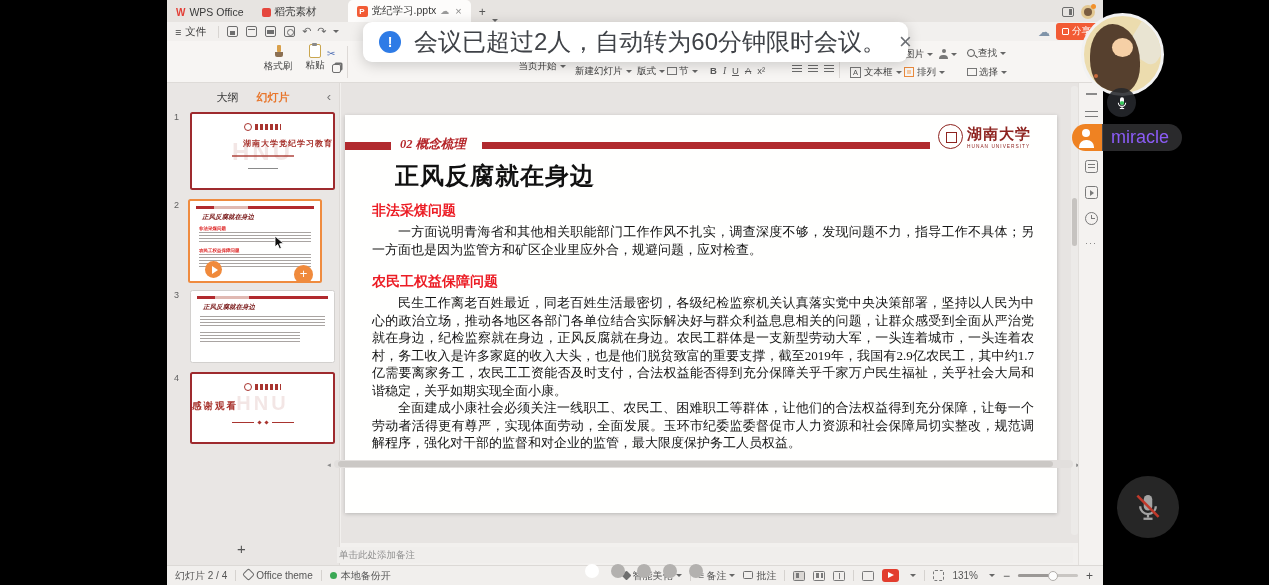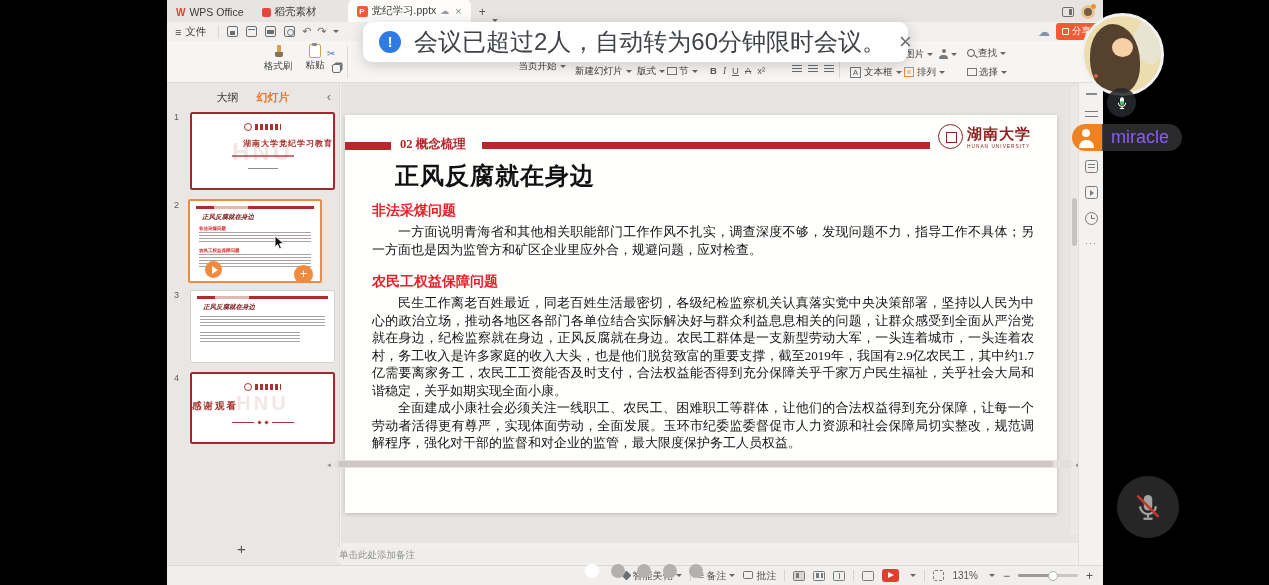--- a/index.html
+++ b/index.html
@@ -95,21 +95,21 @@
 .t-cursor{position:absolute;left:84px;top:34px}
 .t-title4{text-align:left;font-size:9.5px;font-weight:bold;color:#a8332d;font-family:Liberation Mono, monospace;margin-top:9px;letter-spacing:2px}
 .t-deco{display:flex;align-items:center;justify-content:center;gap:4px;margin-top:8px}
 .t-deco i{display:block;width:22px;height:1.2px;background:#a8342f}
 .t-deco b{display:block;width:3px;height:3px;background:#a8342f;transform:rotate(45deg)}
 .addslide{position:absolute;left:70px;bottom:8px;font-size:15px;color:#555}
 
 .canvas{position:absolute;left:174px;top:83px;right:25px;bottom:42px;background:#e7e4e2}
 .slide{position:absolute;left:4px;top:32px;width:712px;height:398px;background:#fffffe;box-shadow:0 1px 4px rgba(0,0,0,.2)}
 .hbar1{position:absolute;left:0;top:27px;width:46px;height:8px;background:#b12a2e}
-.hlabel{position:absolute;left:55px;top:21px;font-size:12.5px;font-weight:bold;color:#b5262a;font-family:"Liberation Serif",serif;white-space:nowrap}
+.hlabel{position:absolute;left:55px;top:21px;font-size:12.5px;font-weight:bold;font-style:italic;color:#b5262a;font-family:"Liberation Serif",serif;white-space:nowrap}
 .hbar2{position:absolute;left:137px;top:27px;width:448px;height:7px;background:#b12a2e}
 .slogo{position:absolute;left:593px;top:9px;display:flex;align-items:center;gap:4px}
 .seal{width:25px;height:25px;border-radius:50%;border:1.5px solid #8e2420;position:relative}
 .seal::after{content:"";position:absolute;left:7px;top:7px;width:9px;height:9px;border:1.2px solid #8e2420}
 .slogo .cn{font-size:15px;font-weight:bold;color:#8e2420;font-family:"Liberation Serif",serif;letter-spacing:1px;white-space:nowrap}
 .slogo .en{font-size:4.8px;color:#8e2420;letter-spacing:1px;white-space:nowrap}
 .stitle{position:absolute;left:50px;top:45px;font-size:24px;font-weight:bold;color:#111;font-family:"Liberation Serif",serif;letter-spacing:1px;white-space:nowrap}
 .sbody{position:absolute;left:27px;top:87px;width:662px;font-family:"Liberation Serif",serif}
 .sechead{color:#ec1c24;font-weight:bold;font-size:14px;margin-bottom:3px}
 .sbody p{text-indent:2em;font-size:13px;line-height:17.5px;color:#141414;text-align:justify}
@@ -392,20 +392,27 @@
       <span class="sdash"></span>
       <span class="si sliders"></span>
       <span class="si person"></span>
       <span class="si comment"></span>
       <span class="si anim"></span>
       <span class="si clock"></span>
       <span class="smore">···</span>
     </div>
 
     <div class="statusbar">
+      <div class="sb-left">
+        <span>幻灯片 2 / 4</span>
+        <span class="sdv"></span>
+        <span><span class="themeic"></span><span>Office theme</span></span>
+        <span class="sdv"></span>
+        <span><span class="greendot"></span><span>本地备份开</span></span>
+      </div>
       <div class="sb-right">
         <span><span class="sparkle"></span><span>智能美化</span><span class="chev"></span></span>
         <span class="sdv"></span>
         <span><span class="noteic">≡</span><span>备注</span><span class="chev"></span></span>
         <span><span class="commentic"></span><span>批注</span></span>
         <span class="sdv"></span>
         <span class="vb active"></span>
         <span class="vb grid"></span>
         <span class="vb read"></span>
         <span class="sdv"></span>

